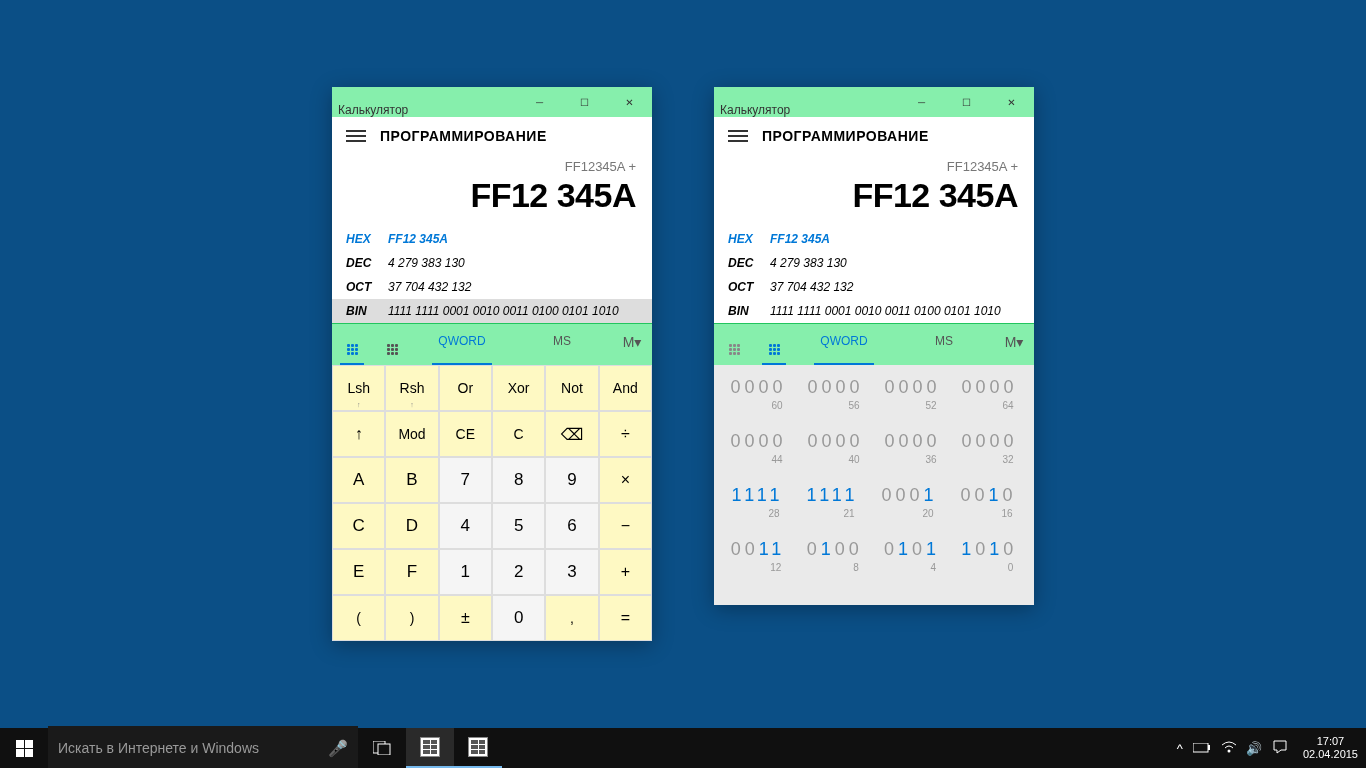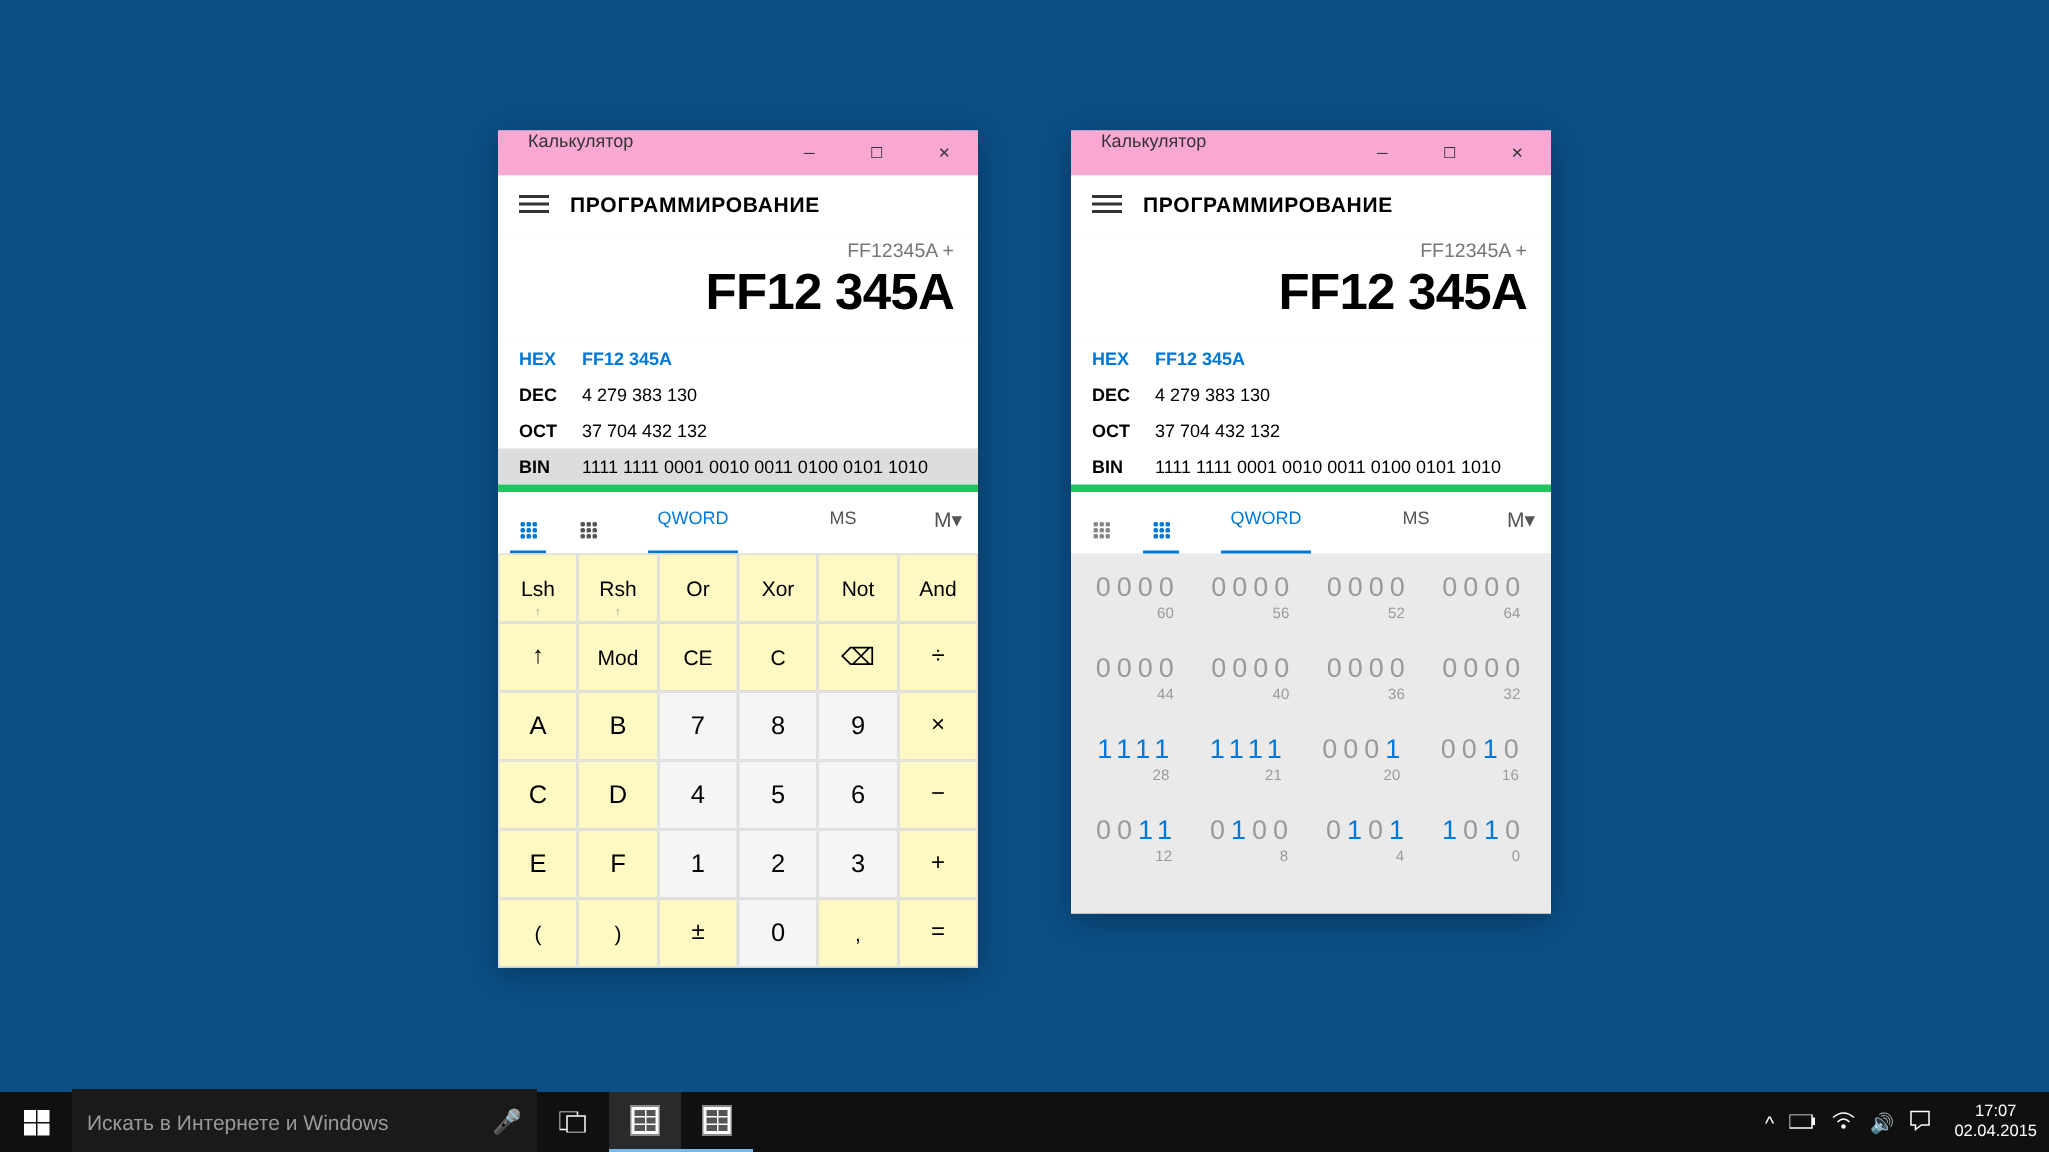--- a/index.html
+++ b/index.html
@@ -1,39 +1,39 @@
 <!DOCTYPE html>
 <html><head>
 <meta charset="utf-8">
 <style>
 * { box-sizing: border-box; margin: 0; padding: 0; font-family: "Segoe UI", Arial, sans-serif; }
 body { width: 1366px; height: 768px; background: #0b4f86; position: relative; overflow: hidden; }
 
 .window { position: absolute; background: #eaeaea; box-shadow: 0 4px 20px rgba(0,0,0,0.3); }
-.titlebar { height: 30px; background: #f9a8d4; display: flex; align-items: flex-start; padding-left: 20px; font-size: 12px; color: #333; }
+.titlebar { height: 30px; background: #86efac; display: flex; align-items: flex-end; padding-left: 6px; font-size: 12px; color: #333; }
 .titlebar-spacer { flex: 1; }
 .titlebar-btn { width: 45px; height: 30px; display: flex; align-items: center; justify-content: center; font-size: 10px; cursor: pointer; }
 
 .mode-row { background: #fff; display: flex; align-items: center; padding: 10px 14px; gap: 14px; text-align: right; }
 .hamburger { width: 20px; cursor: pointer; }
 .hamburger span { display: block; height: 2px; background: #333; margin: 3px 0; }
 .mode-label { font-weight: 600; letter-spacing: 0.5px; font-size: 14px; }
 
 .display { background: #fff; text-align: right; padding: 4px 16px 12px 16px; }
 .display-history { color: #777; font-size: 13px; margin-bottom: 2px; }
 .display-main { font-size: 34px; font-weight: 600; letter-spacing: -0.5px; }
 
-.bases { background: #fff; font-size: 12px; }
+.bases { background: #fff; font-size: 12px; font-style: italic; }
 .base-row { display: flex; padding: 5px 14px; gap: 10px; cursor: pointer; }
 .base-row.active { color: #0078d7; font-weight: 600; }
 .base-row.selected { background: #ddd; }
 .base-label { width: 32px; font-weight: 600; }
 .base-val { color: inherit; flex: 1; white-space: nowrap; overflow: hidden; }
 
-.tabs { background: #ffffff; display: flex; border-top: 5px solid #22c55e; }
+.tabs { background: #86efac; display: flex; border-top: 1px solid #22c55e; }
 .tab { flex: 1; text-align: center; padding: 10px 0; font-size: 12px; color: #555; cursor: pointer; position: relative; }
 .tab.small { flex: 0 0 40px; font-size: 14px; }
 .tab.active { color: #0078d7; }
 .tab.active::after { content: ""; position: absolute; bottom: 0; left: 20%; right: 20%; height: 2px; background: #0078d7; }
 
 .keypad { display: grid; grid-template-columns: repeat(6, 1fr); }
 .key { height: 46px; display: flex; align-items: center; justify-content: center; font-size: 14px; border: 1px solid #ddd; cursor: pointer; background: #fef9c3; position: relative; }
 .key.op { font-size: 16px; }
 .key.num { background: #f5f5f5; font-size: 17px; font-weight: 500; }
 .key.hex { font-size: 17px; }

